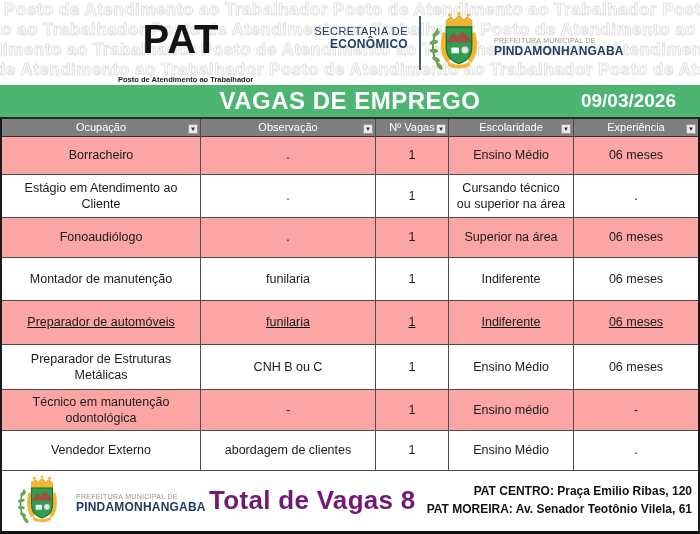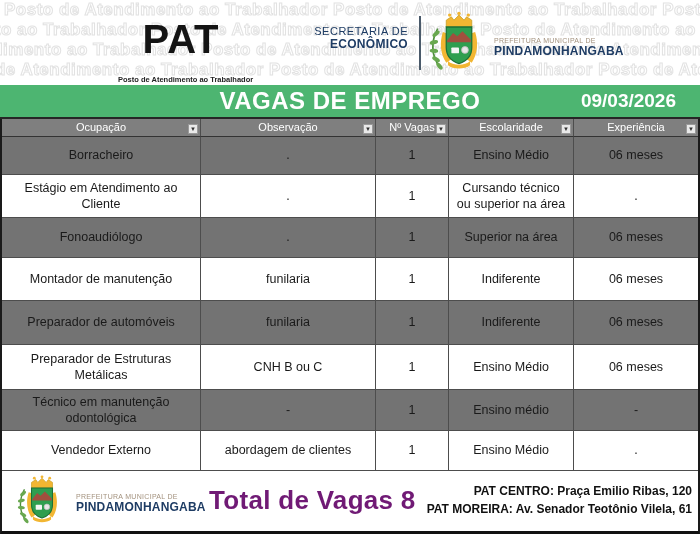--- a/index.html
+++ b/index.html
@@ -62,21 +62,21 @@
   .t-cell:last-child { border-right: none; }
   .t-head .t-cell {
     background: #7f7f7f; color: #fff; font-size: 11px; height: 18px;
     position: relative; padding: 0 2px; border-bottom: 1px solid #333;
   }
   .filter-btn {
     position: absolute; right: 2px; bottom: 2px;
     width: 10px; height: 10px; background: #e9e9e9; border: 1px solid #9a9a9a;
     font-size: 6px; line-height: 8px; color: #333; text-align: center; cursor: pointer;
   }
-  .row-gray .t-cell { background: #737373; }
+  .row-gray .t-cell { background: #fca5a5; }
   .row-white .t-cell { background: #ffffff; }
 
   
   .bottom-footer {
     position: relative; height: 64px; background: #fff;
     border-left: 2px solid #1a1a1a; border-right: 2px solid #1a1a1a; border-bottom: 4px solid #111;
   }
   .crest-footer { position: absolute; left: 14px; top: 3px; width: 52px; height: 56px; }
   .prefeitura-footer { position: absolute; left: 74px; top: 22px; }
   .total-label { position: absolute; left: 207px; top: 14px; font-size: 26px; font-weight: bold; color: #701a75; letter-spacing: 0.3px; }
@@ -195,21 +195,21 @@
           <div class="t-cell">Superior na área</div>
           <div class="t-cell">06 meses</div>
         </div>
         <div class="t-row row-white" style="grid-auto-rows: 43px;">
           <div class="t-cell">Montador de manutenção</div>
           <div class="t-cell">funilaria</div>
           <div class="t-cell">1</div>
           <div class="t-cell">Indiferente</div>
           <div class="t-cell">06 meses</div>
         </div>
-        <div class="t-row row-gray" style="grid-auto-rows: 44px;">
+        <div class="t-row row-gray" style="grid-auto-rows: 44px; text-decoration: underline;">
           <div class="t-cell">Preparador de automóveis</div>
           <div class="t-cell">funilaria</div>
           <div class="t-cell">1</div>
           <div class="t-cell">Indiferente</div>
           <div class="t-cell">06 meses</div>
         </div>
         <div class="t-row row-white" style="grid-auto-rows: 45px;">
           <div class="t-cell">Preparador de Estruturas Metálicas</div>
           <div class="t-cell">CNH B ou C</div>
           <div class="t-cell">1</div>

